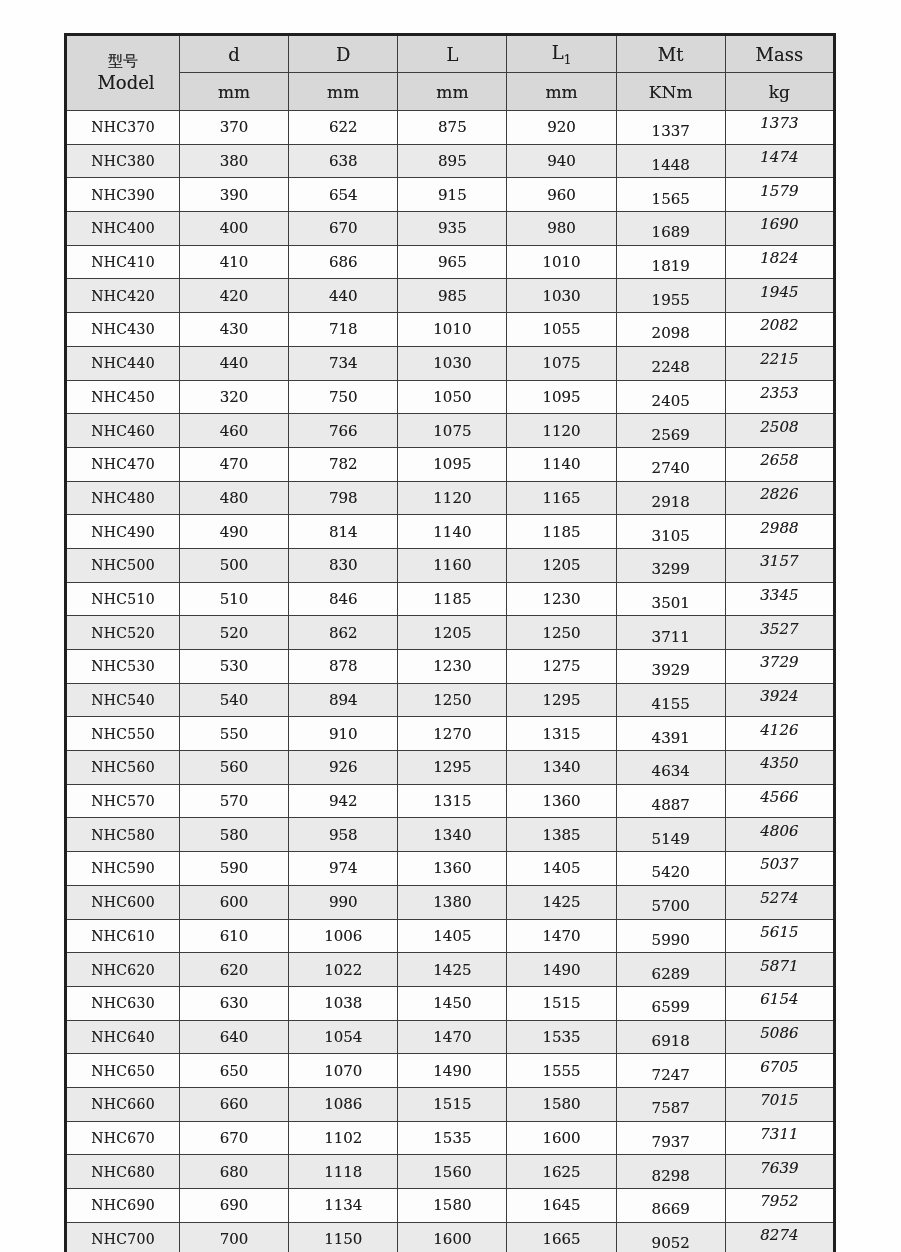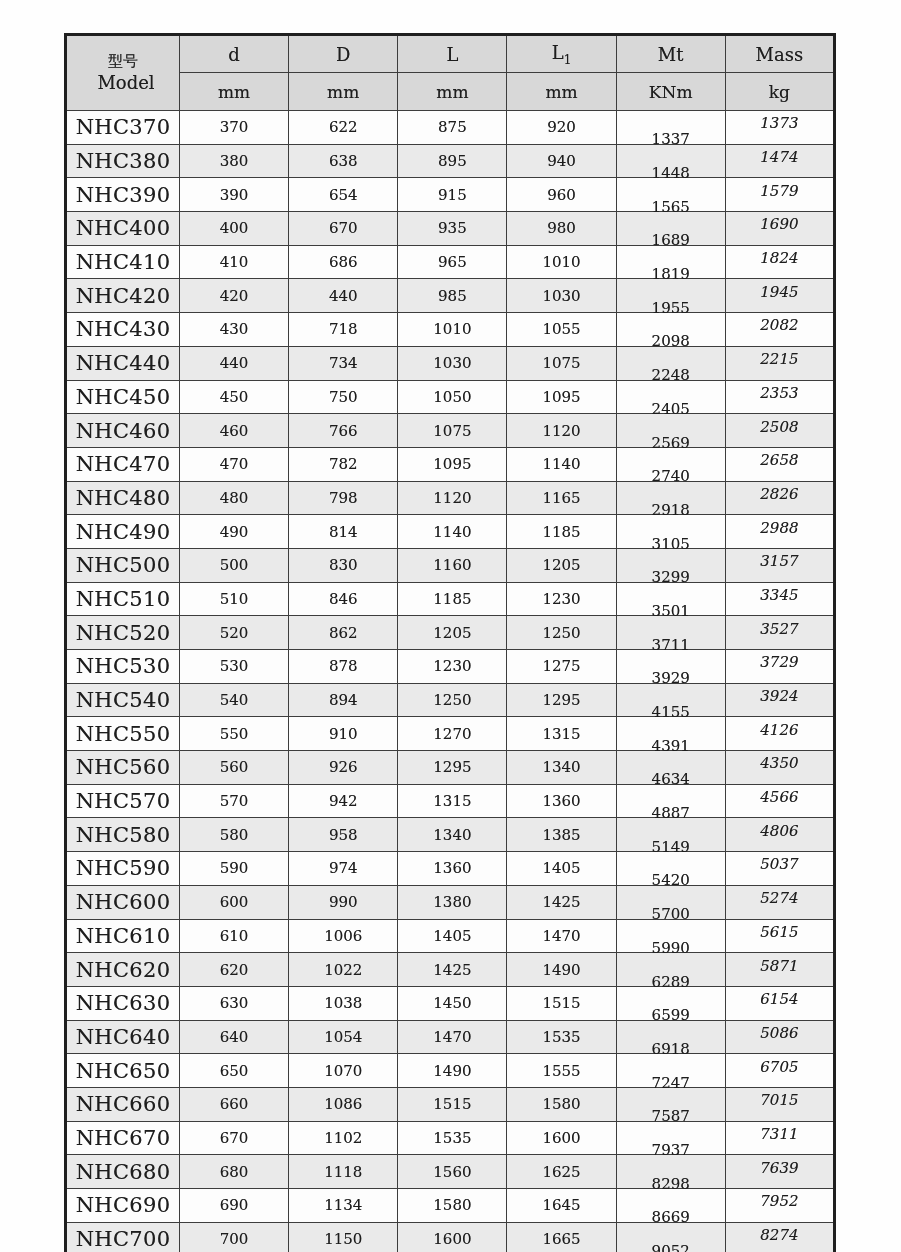--- a/index.html
+++ b/index.html
@@ -48,22 +48,22 @@
   th.model-head .en { font-size: 18px; display: block; padding-left: 6px; }
   tr.head-top th { height: 36px; font-size: 18px; }
   tr.head-top th sub { font-size: 12px; }
   tr.head-units th { height: 37px; font-size: 17px; }
   tbody td {
     height: 32.7px;
     font-size: 15px;
   }
   tbody tr:nth-child(odd) td { background: #fdfdfd; }
   tbody tr:nth-child(even) td { background: #eaeaea; }
-  tbody td.model-cell { font-size: 21px; letter-spacing: 0.3px; }
-  tbody td.mt-cell span { position: relative; top: 12px; display: inline-block; }
+  tbody td.model-cell { font-size: 14px; letter-spacing: 0.3px; }
+  tbody td.mt-cell span { position: relative; top: 4px; display: inline-block; }
   tbody td.mass-cell span { position: relative; top: -4px; display: inline-block; font-style: italic; }
 </style>
 </head>
 <body>
 
 <div class="page">
   <div class="table-wrap">
     <table class="spec-table">
       <colgroup>
         <col class="col-model">
@@ -164,21 +164,21 @@
             <td class="model-cell">NHC440</td>
             <td>440</td>
             <td>734</td>
             <td>1030</td>
             <td>1075</td>
             <td class="mt-cell"><span>2248</span></td>
             <td class="mass-cell"><span>2215</span></td>
           </tr>
           <tr>
             <td class="model-cell">NHC450</td>
-            <td>450</td>
+            <td>320</td>
             <td>750</td>
             <td>1050</td>
             <td>1095</td>
             <td class="mt-cell"><span>2405</span></td>
             <td class="mass-cell"><span>2353</span></td>
           </tr>
           <tr>
             <td class="model-cell">NHC460</td>
             <td>460</td>
             <td>766</td>

